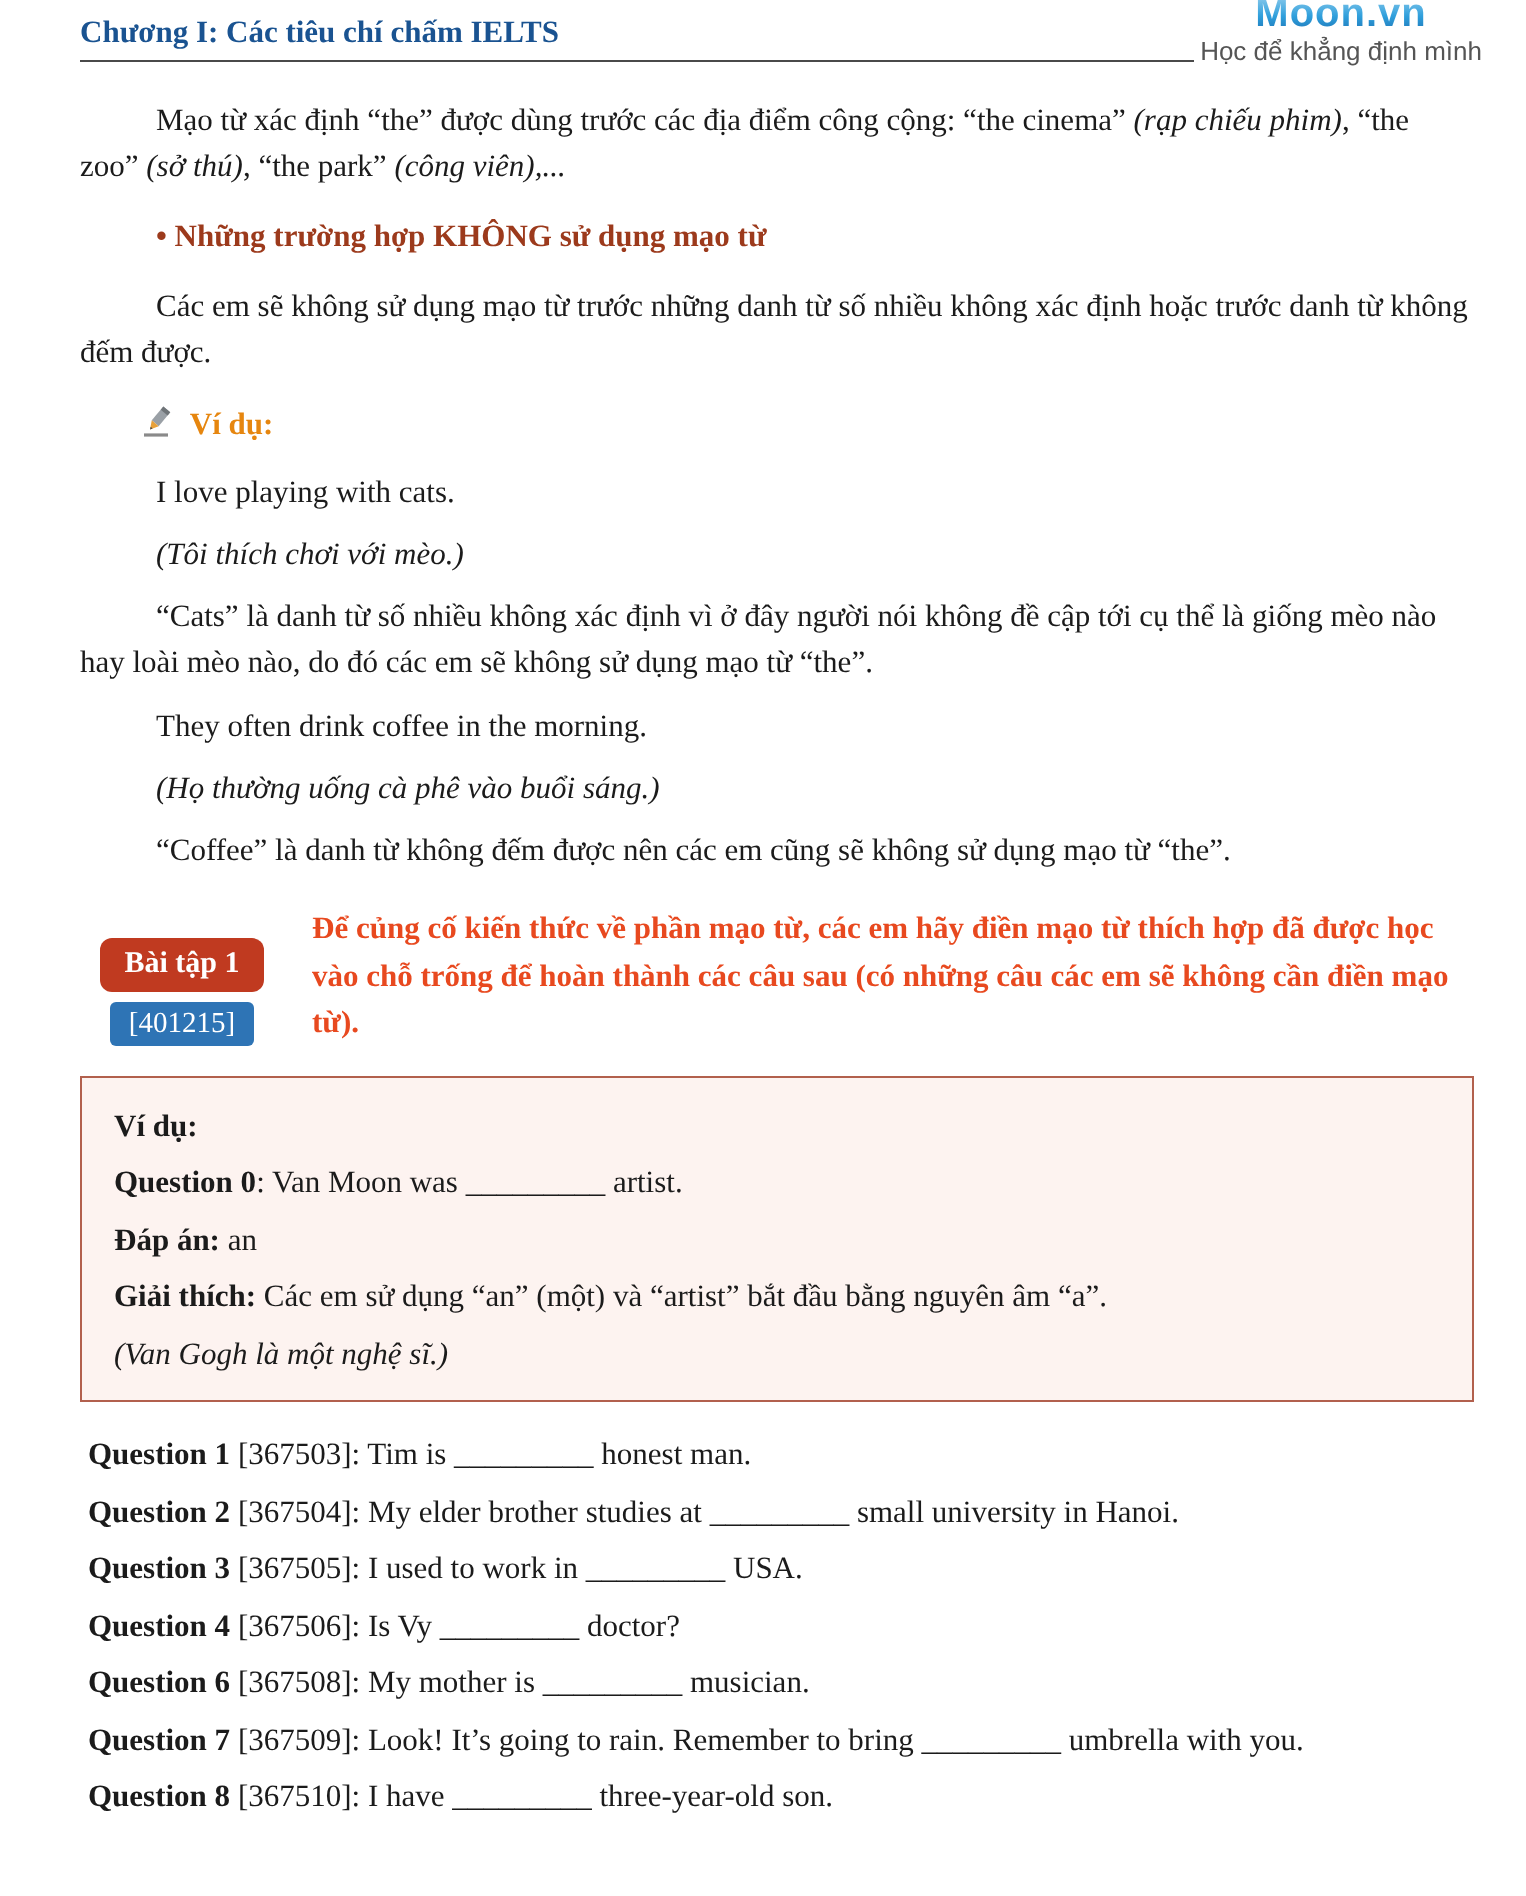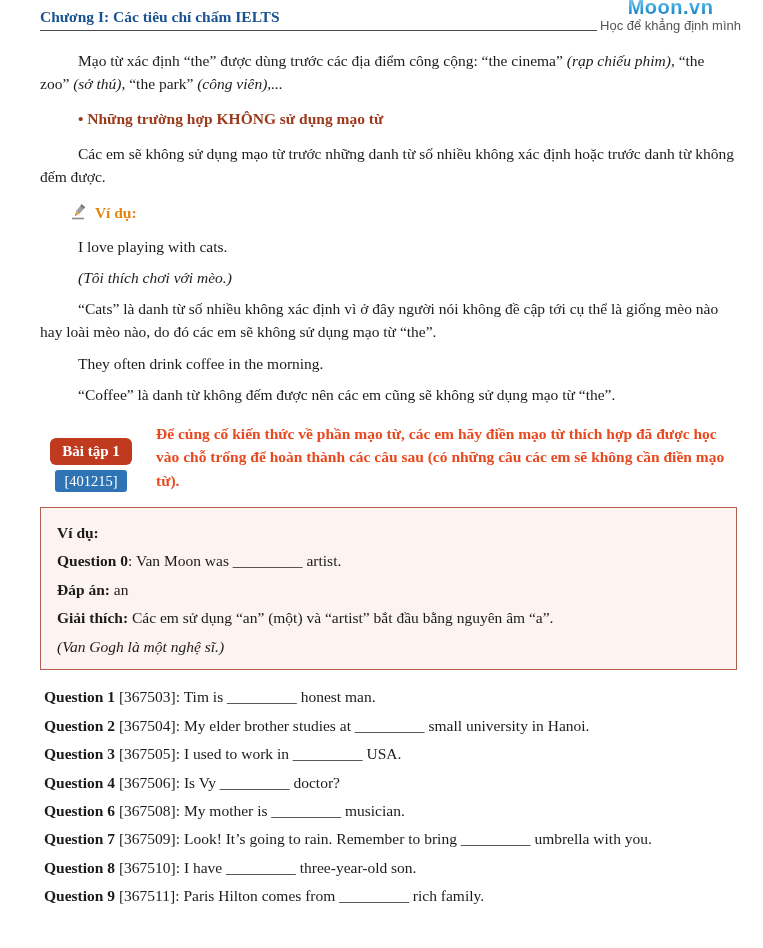--- a/index.html
+++ b/index.html
@@ -88,20 +88,21 @@
           <line x1="2" y1="15.5" x2="14" y2="15.5" stroke="#8a8a8a" stroke-width="1.6"></line>
         </svg>
       </span>
       <span class="vidu-label">Ví dụ:</span>
     </div>
 
     <p class="ex">I love playing with cats.</p>
     <p class="ex it">(Tôi thích chơi với mèo.)</p>
     <p class="ex">“Cats” là danh từ số nhiều không xác định vì ở đây người nói không đề cập tới cụ thể là giống mèo nào hay loài mèo nào, do đó các em sẽ không sử dụng mạo từ “the”.</p>
     <p class="ex">They often drink coffee in the morning.</p>
+    <p class="ex it">(Họ thường uống cà phê vào buổi sáng.)</p>
     <p class="ex">“Coffee” là danh từ không đếm được nên các em cũng sẽ không sử dụng mạo từ “the”.</p>
   </div>
 
   <div class="exercise">
     <div class="badge-col">
       <span class="badge-red">Bài tập 1</span><br>
       <span class="badge-blue">[401215]</span>
     </div>
     <div class="instruction">Để củng cố kiến thức về phần mạo từ, các em hãy điền mạo từ thích hợp đã được học vào chỗ trống để hoàn thành các câu sau (có những câu các em sẽ không cần điền mạo từ).</div>
   </div>

